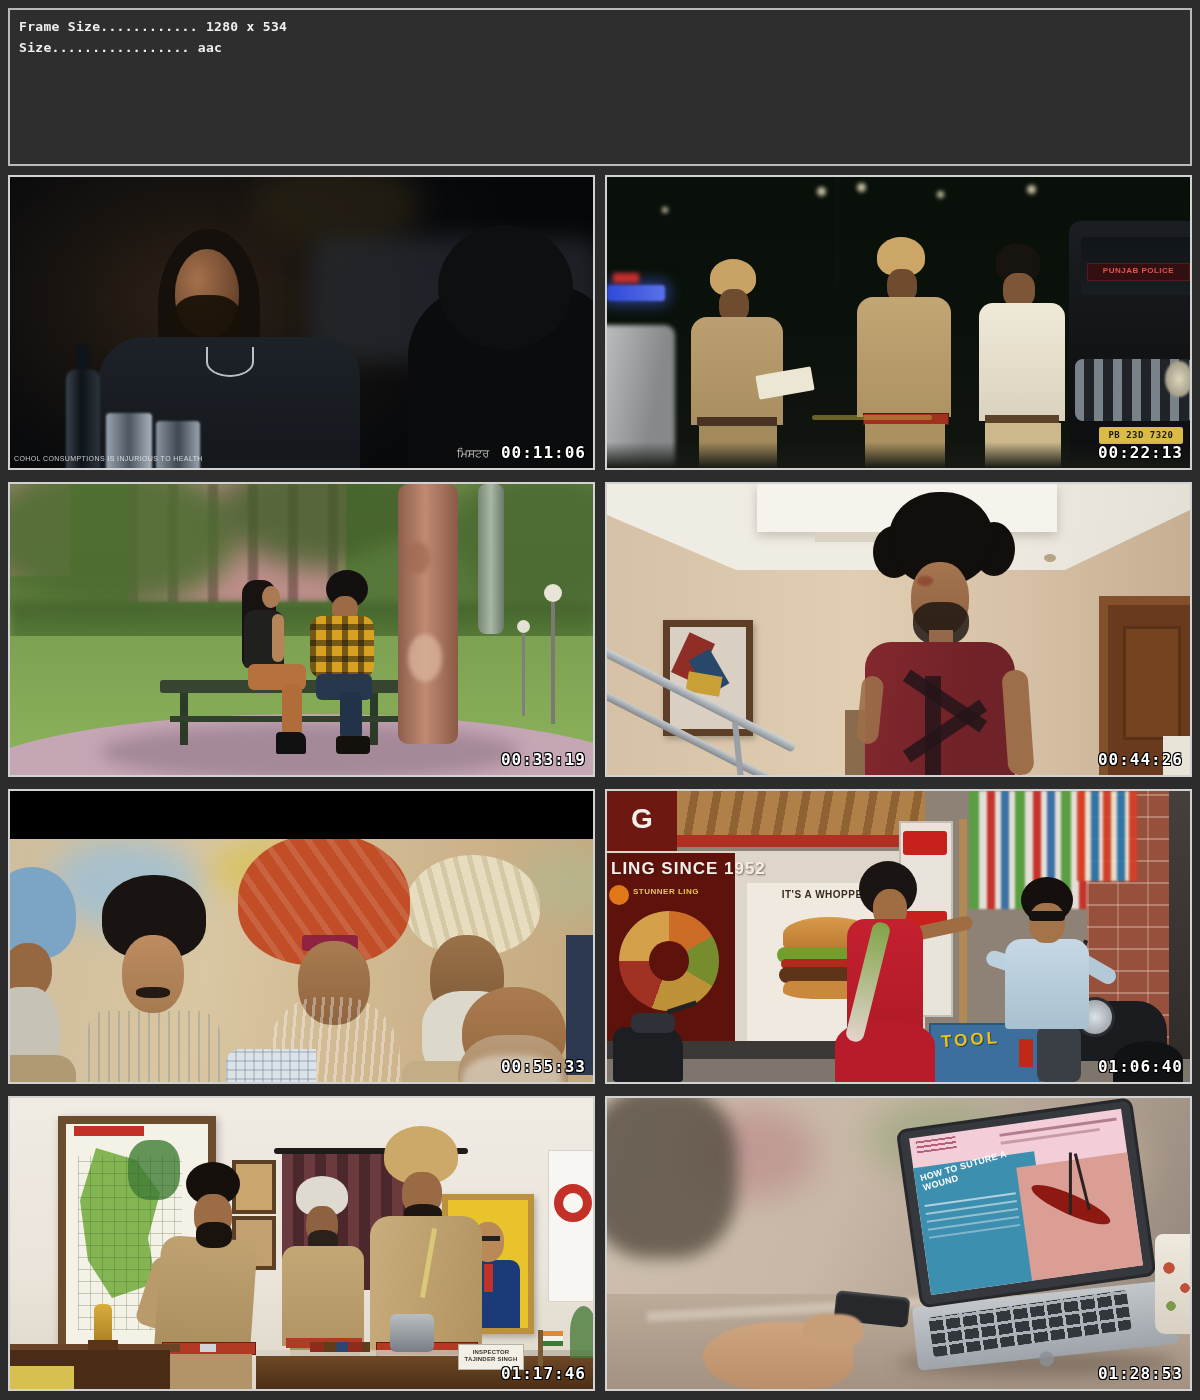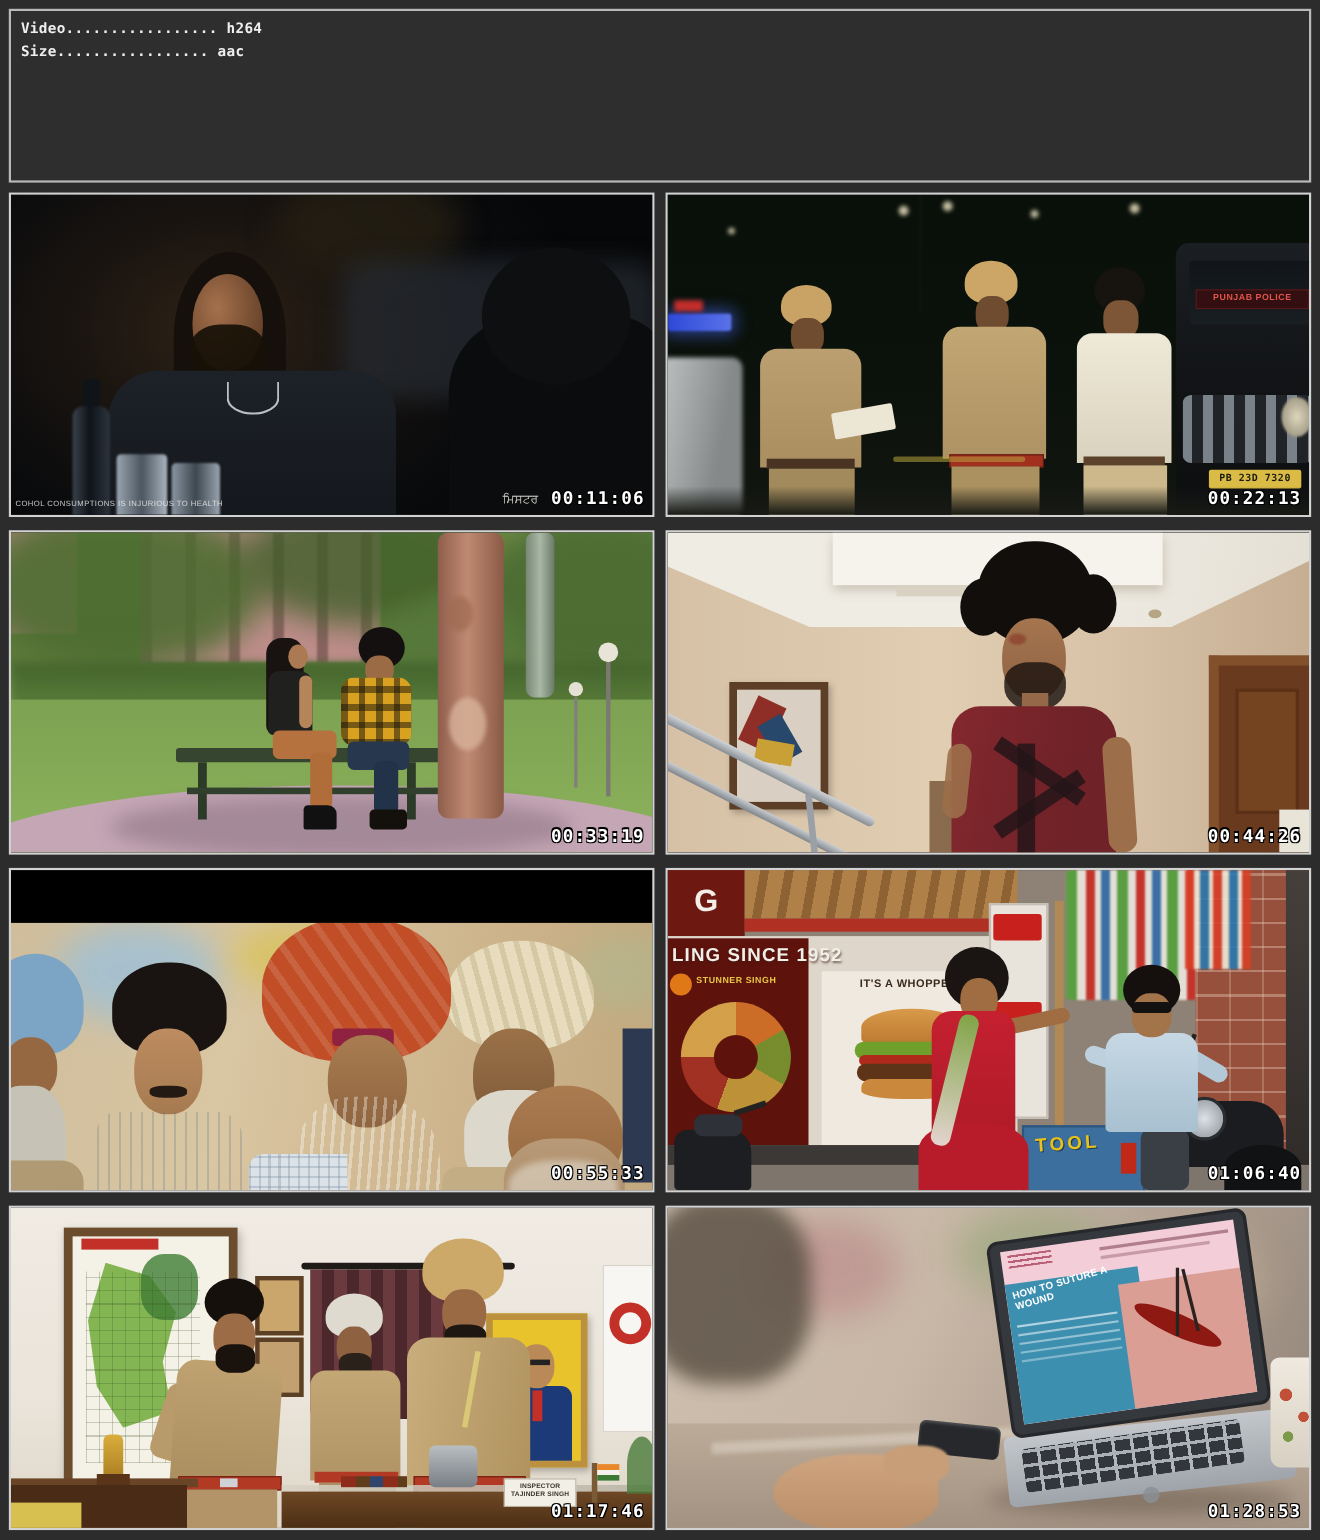--- a/index.html
+++ b/index.html
@@ -312,21 +312,21 @@
   .s8 .ph{left:228px;top:196px;width:74px;height:30px;background:#26282c;border-radius:6px;transform:rotate(6deg);box-shadow:inset 0 2px 3px rgba(255,255,255,.2);}
   .s8 .cup{left:548px;top:136px;width:48px;height:100px;background:linear-gradient(#efe9df,#d8d0c2);border-radius:8px 8px 10px 10px;}
   .s8 .cupf{left:552px;top:160px;width:36px;height:60px;background:radial-gradient(circle 6px at 10px 10px,#c05038 90%,transparent),radial-gradient(circle 5px at 26px 30px,#c05038 90%,transparent),radial-gradient(circle 5px at 12px 48px,#7a9a4a 90%,transparent);}
   .s8 .hand{left:96px;top:224px;width:150px;height:70px;background:linear-gradient(#cfa57f,#b98e68);border-radius:50% 40% 40% 50%;filter:blur(1px);}
   .s8 .fing{left:196px;top:216px;width:60px;height:34px;background:#c89e78;border-radius:40%;filter:blur(1px);}
 </style>
 </head>
 <body>
 
 <div class="info-panel">
-  <div class="info-row"><span>Video</span><span>.................</span><span> h264</span></div>
+  <div class="info-row"><span>Frame Size</span><span>............</span><span> 1280 x 534</span></div>
   <div class="info-row"><span>Size</span><span>.................</span><span> aac</span></div>
 </div>
 
 <div class="grid">
 
   <figure class="ss">
     <div class="sc s1">
       <div class="tree"></div>
       <div class="car"></div>
       <div class="sil"></div>
@@ -495,21 +495,21 @@
   <figure class="ss">
     <div class="sc s6">
       <div class="redtop">G</div>
       <div class="wood"></div>
       <div class="rband"></div>
       <div class="win"></div>
       <div class="pL"></div>
       <div class="pR"></div>
       <span class="headline">LING SINCE 1952</span>
       <div class="zero"></div>
-      <span class="stun">STUNNER SINGH</span>
+      <span class="stun">STUNNER LING</span>
       <div class="pie"></div>
       <div class="piec"></div>
       <span class="whop">IT'S A WHOPPER</span>
       <div class="bun1"></div>
       <div class="lett"></div>
       <div class="tom"></div>
       <div class="pat"></div>
       <div class="bun2"></div>
       <div class="base"></div>
       <div class="coke"></div>

